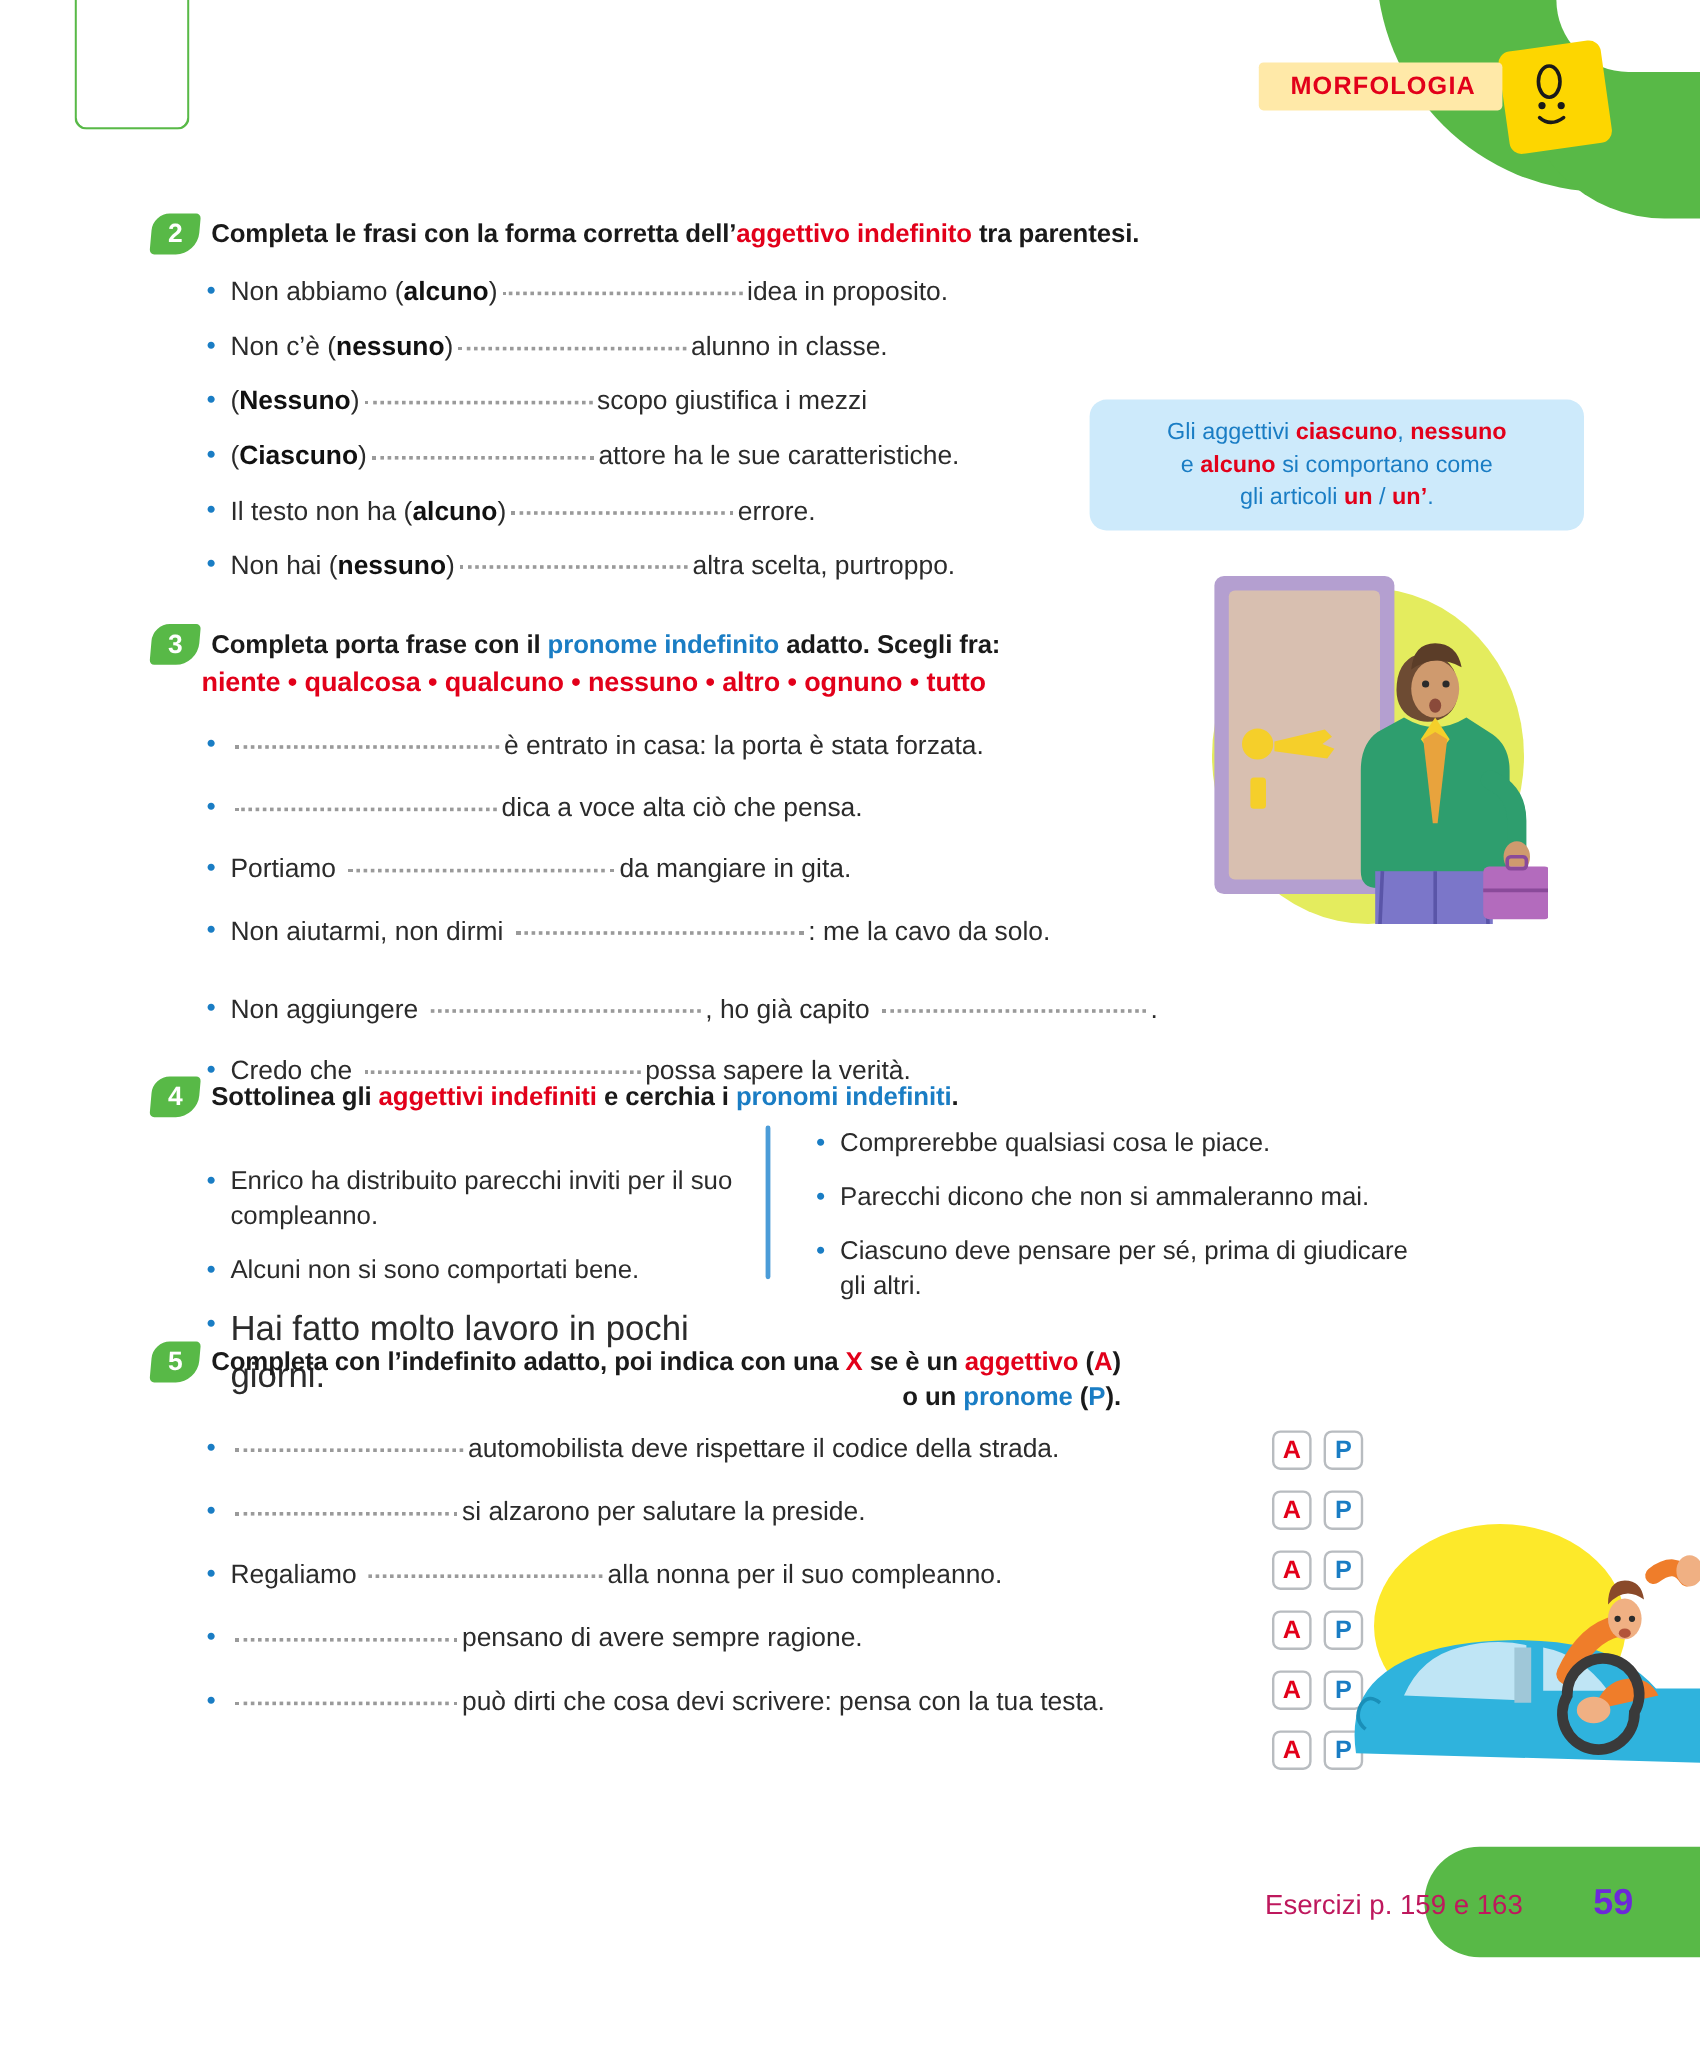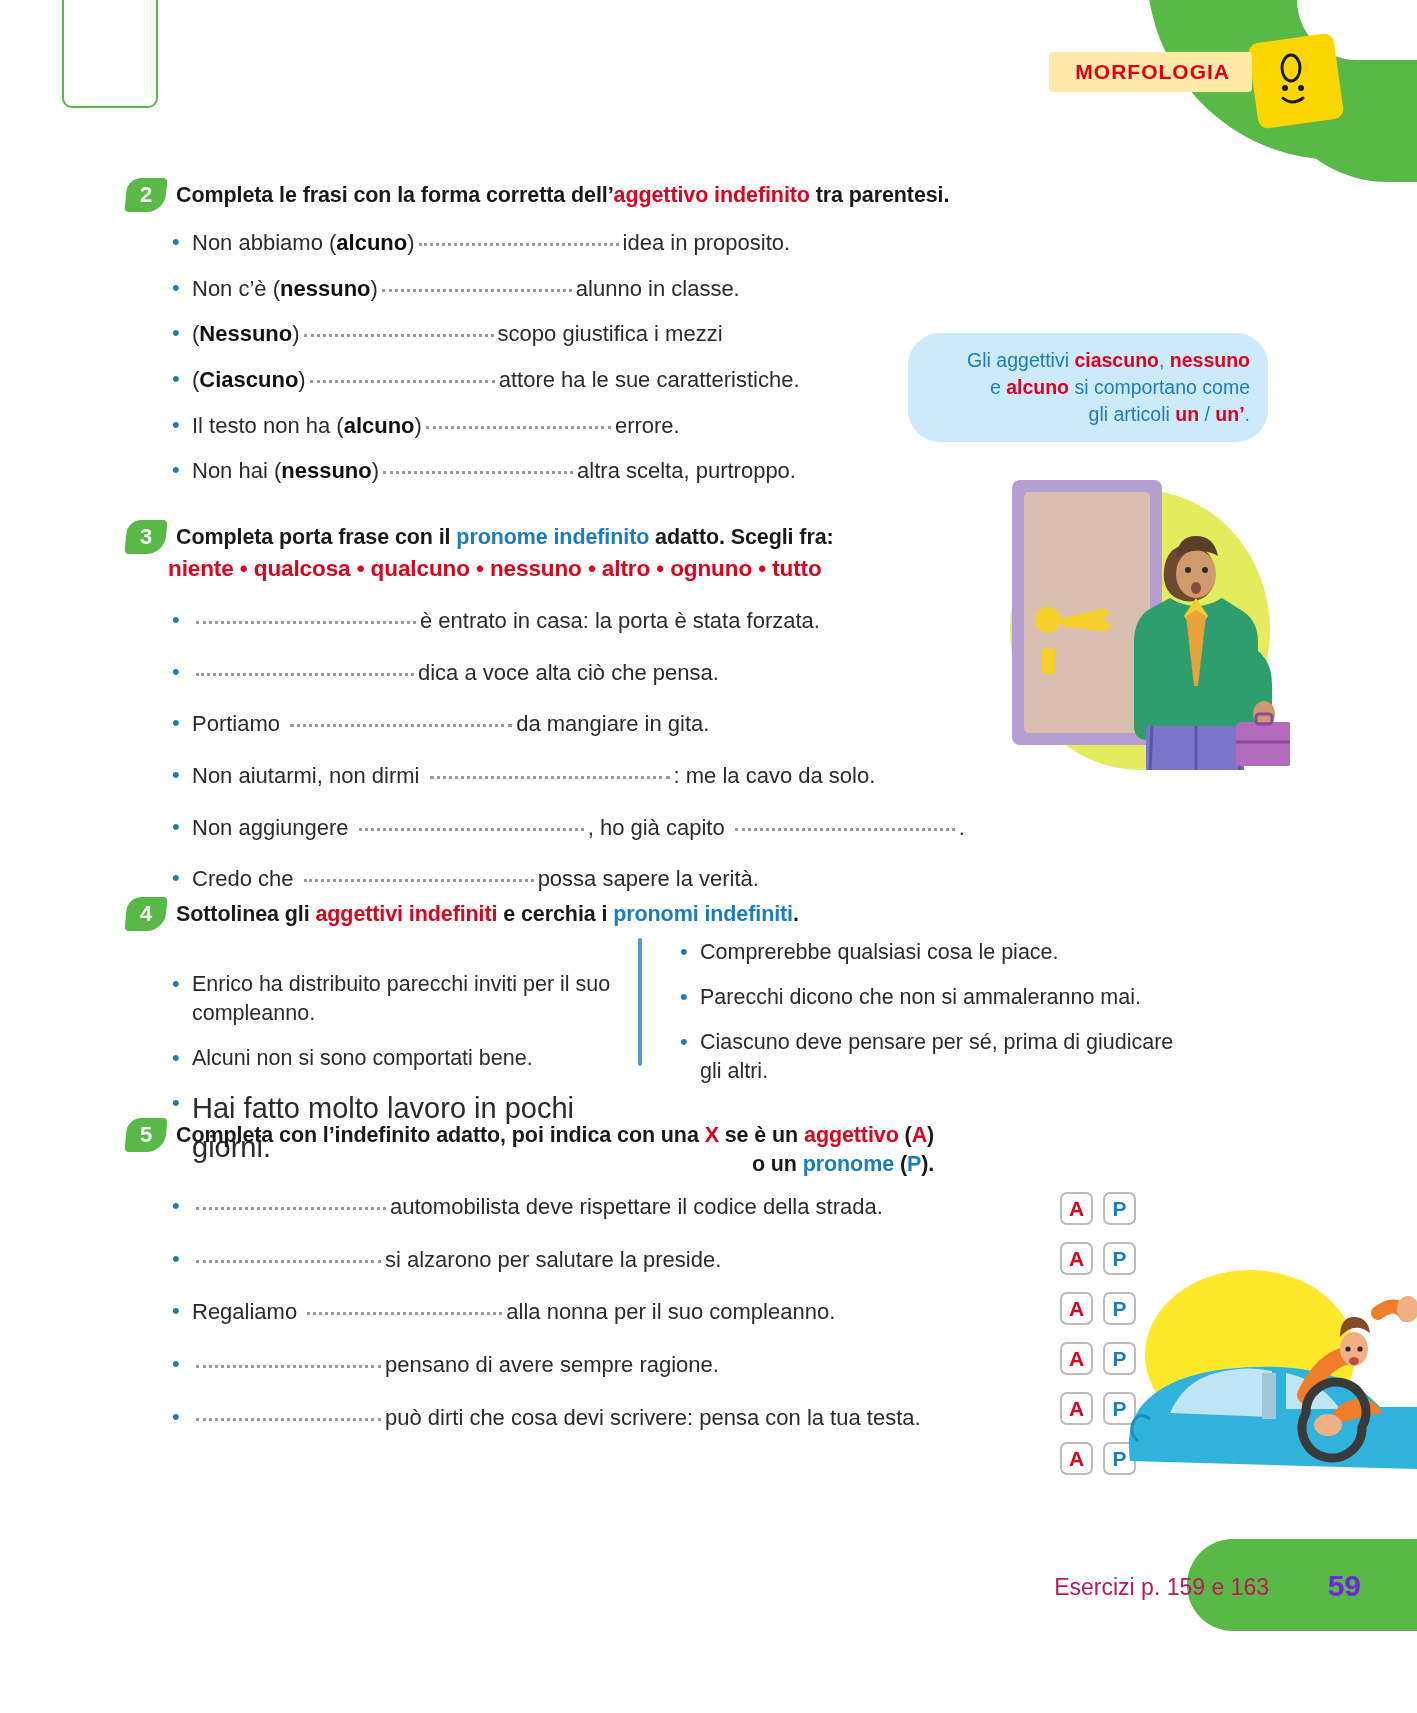--- a/index.html
+++ b/index.html
@@ -107,24 +107,24 @@
     display:inline-block;
     border-bottom: 3px dotted #9a9a9a;
     vertical-align: 4px;
     margin: 0 4px;
     height: 15px;
   }
 
   
   .bubble {
     position:absolute; left: 908px; top: 333px;
-    width: 360px; padding: 14px 18px;
+    width: 412px; padding: 14px 18px;
     background:#cdeafb;
-    border-radius: 32px;
-    text-align:right;
+    border-radius: 14px;
+    text-align:center;
     color:#1a7dc4;
     font-size: 19.5px;
     line-height: 1.38;
     z-index: 3;
   }
   .bubble b { color:#e2001a; font-weight:bold; }
 
   
   .wordlist {
     position:absolute;
@@ -267,21 +267,21 @@
       <span>Completa porta frase con il </span><span class="blue">pronome indefinito</span><span> adatto. Scegli fra:</span>
     </div>
   </div>
   <div class="wordlist" style="left:168px; top:556px;">
     <span>niente</span><span class="sep"> • </span><span>qualcosa</span><span class="sep"> • </span><span>qualcuno</span><span class="sep"> • </span><span>nessuno</span><span class="sep"> • </span><span>altro</span><span class="sep"> • </span><span>ognuno</span><span class="sep"> • </span><span>tutto</span>
   </div>
   <div class="items" style="left:170px; top:606px; width:860px;">
     <div class="item" style="margin-bottom:22px"><span class="gap" style="width:220px"></span><span>è entrato in casa: la porta è stata forzata.</span></div>
     <div class="item" style="margin-bottom:22px"><span class="gap" style="width:218px"></span><span>dica a voce alta ciò che pensa.</span></div>
     <div class="item" style="margin-bottom:22px"><span>Portiamo </span><span class="gap" style="width:222px"></span><span>da mangiare in gita.</span></div>
-    <div class="item" style="margin-bottom:22px"><span>Non aiutarmi, non dirmi </span><span class="gap" style="width:240px"></span><span>: me la cavo da solo.</span></div>
+    <div class="item" style="margin-bottom:35px"><span>Non aiutarmi, non dirmi </span><span class="gap" style="width:240px"></span><span>: me la cavo da solo.</span></div>
     <div class="item" style="margin-bottom:22px"><span>Non aggiungere </span><span class="gap" style="width:225px"></span><span>, ho già capito </span><span class="gap" style="width:220px"></span><span>.</span></div>
     <div class="item"><span>Credo che </span><span class="gap" style="width:230px"></span><span>possa sapere la verità.</span></div>
   </div>
 
   <svg class="illu" style="left:990px; top:470px; width:300px; height:310px;" viewBox="0 0 300 310">
     <ellipse cx="150" cy="160" rx="130" ry="140" fill="#e4ec5e"></ellipse>
     <rect x="22" y="10" width="150" height="265" rx="8" fill="#b49fd0"></rect>
     <rect x="34" y="22" width="126" height="241" rx="5" fill="#d8bfb0"></rect>
     <circle cx="58" cy="150" r="13" fill="#f5cf2a"></circle>
     <rect x="52" y="178" width="13" height="26" rx="3" fill="#f5cf2a"></rect>

